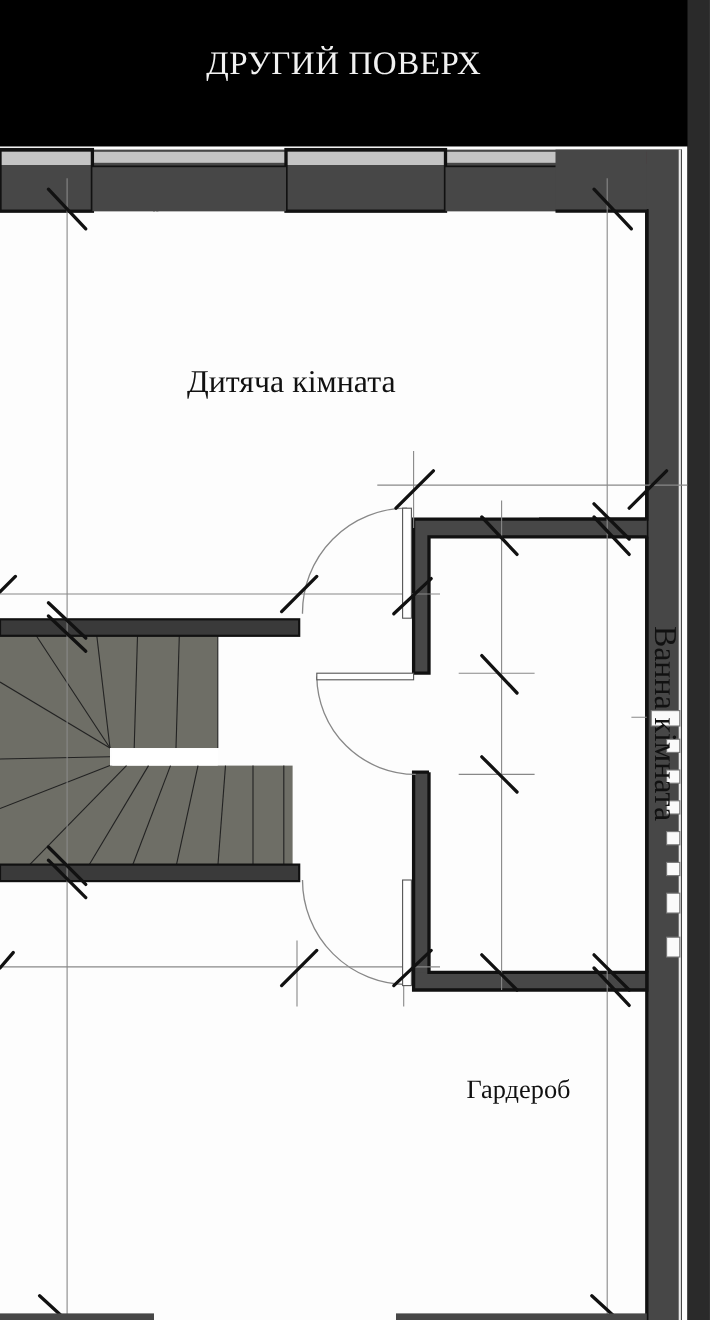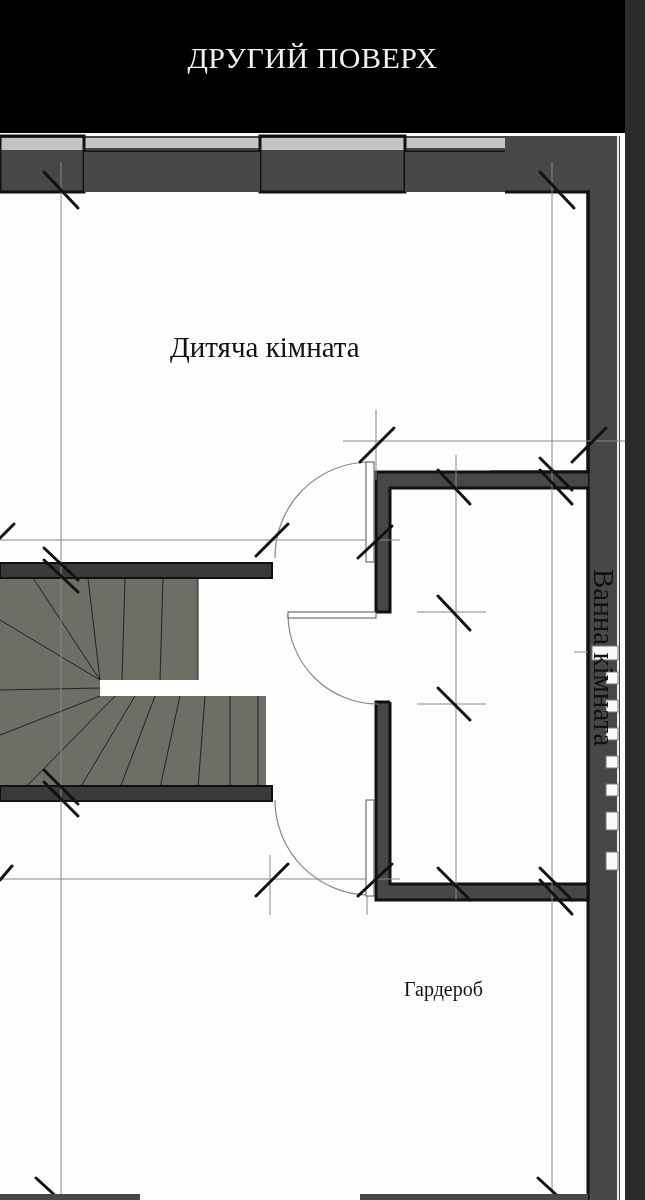--- a/index.html
+++ b/index.html
@@ -21,21 +21,21 @@
   .room-label {
     position: absolute; color: #111;
     font-family: "Liberation Serif", "DejaVu Serif", serif; white-space: nowrap;
   }
   .lbl-kids { left: 170px; top: 198px; font-size: 29px; }
   .lbl-bath {
     left: 480px; top: 560px; font-size: 29px;
     transform-origin: left top; transform: rotate(90deg) translate(0, -70px);
     left: 550px; top: 436px;
   }
-  .lbl-wardrobe { left: 404px; top: 845px; font-size: 20px; }
+  .lbl-wardrobe { left: 424px; top: 845px; font-size: 24px; }
   .lbl-bedroom { left: 110px; top: 907px; font-size: 36px; }
 </style>
 </head>
 <body>
 
 <div class="header">
   <span class="header-title">ДРУГИЙ ПОВЕРХ</span>
 </div>
 <div class="right-strip"></div>
 

